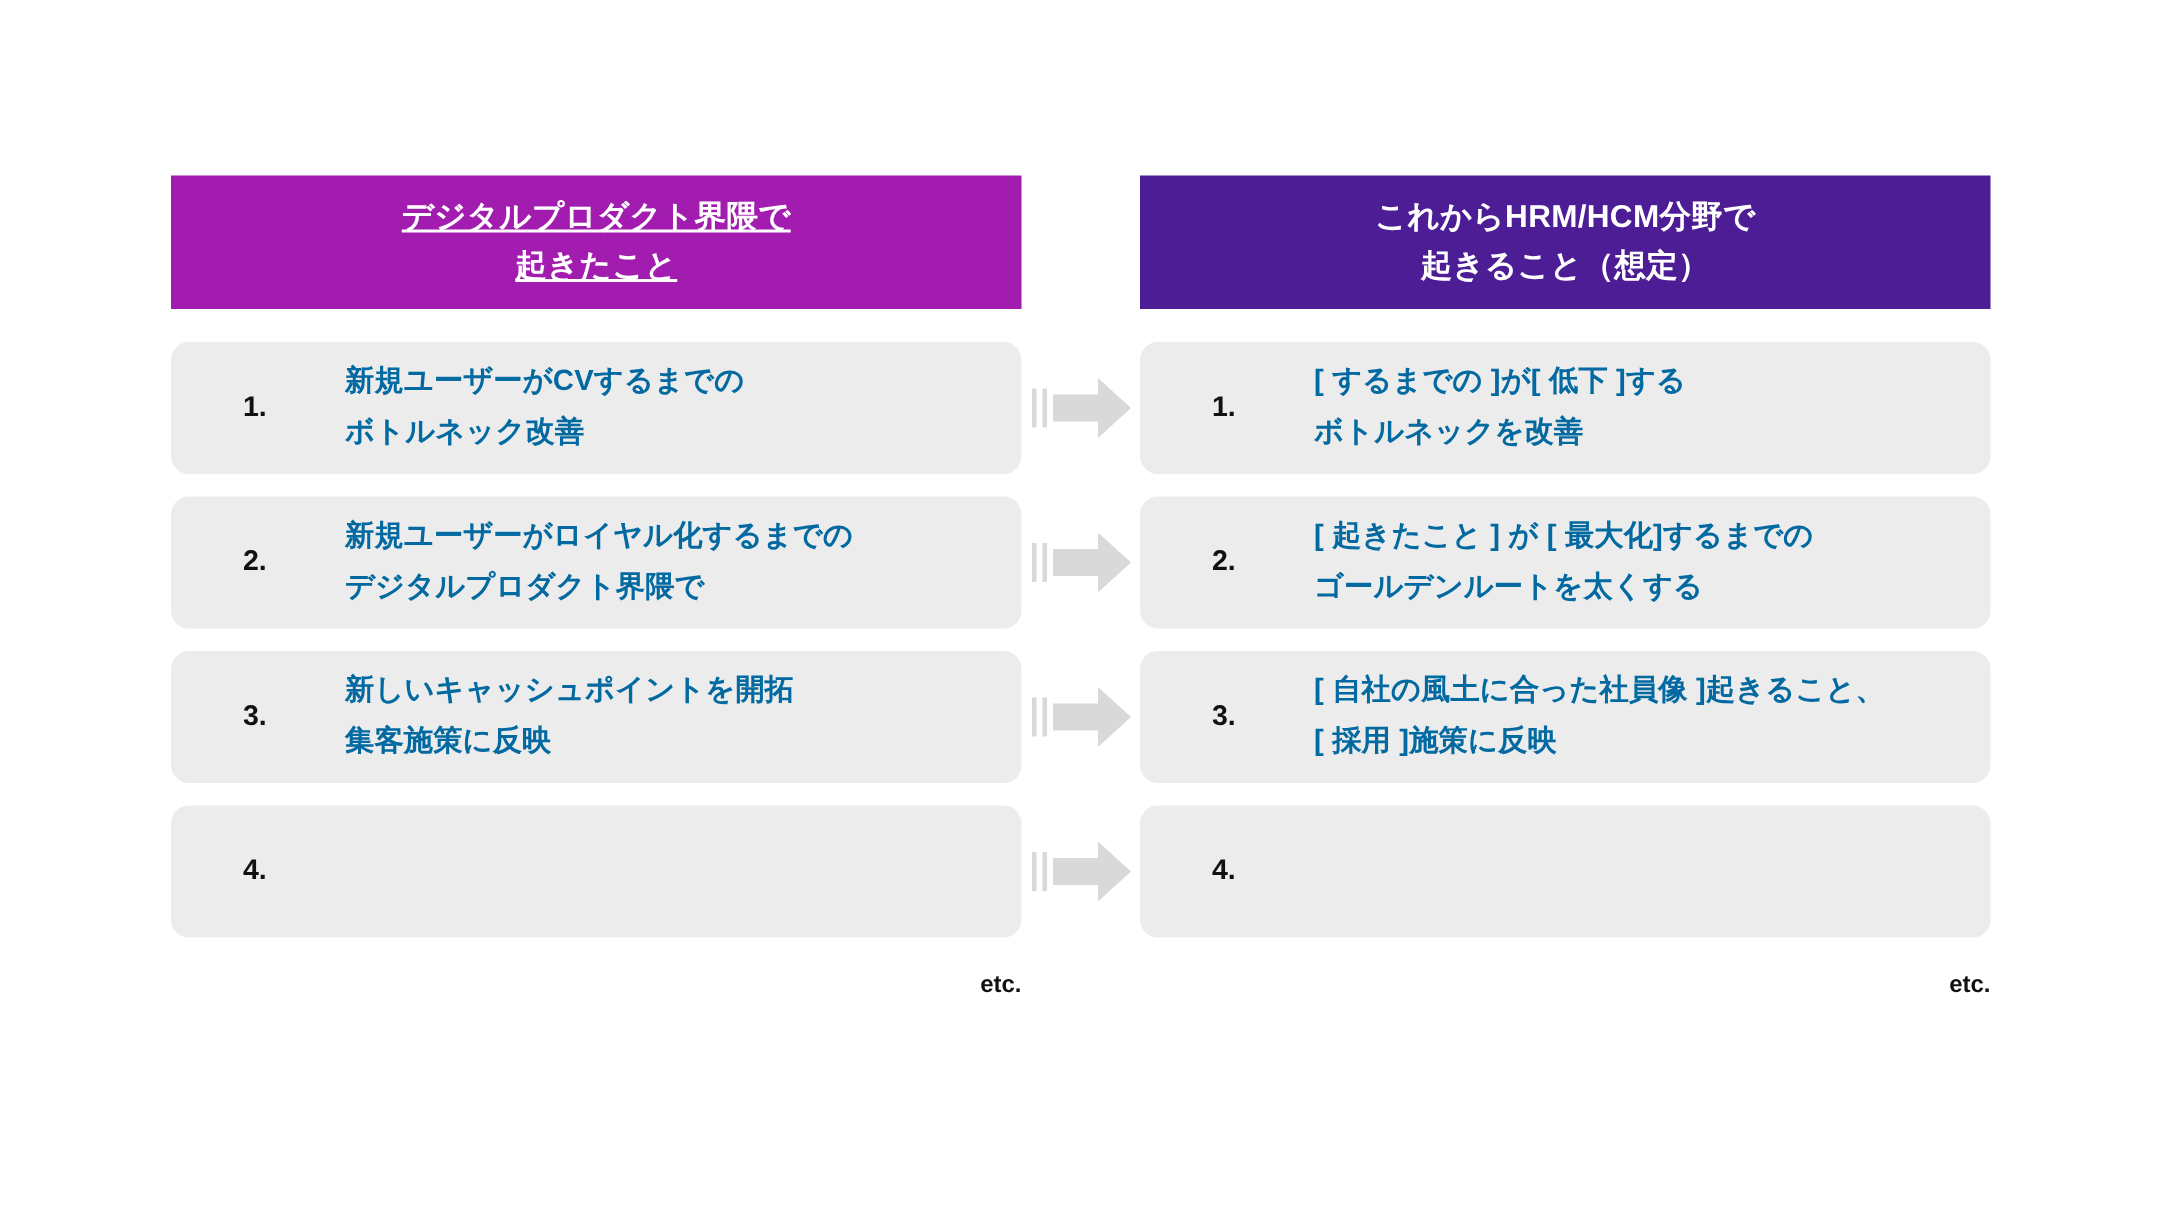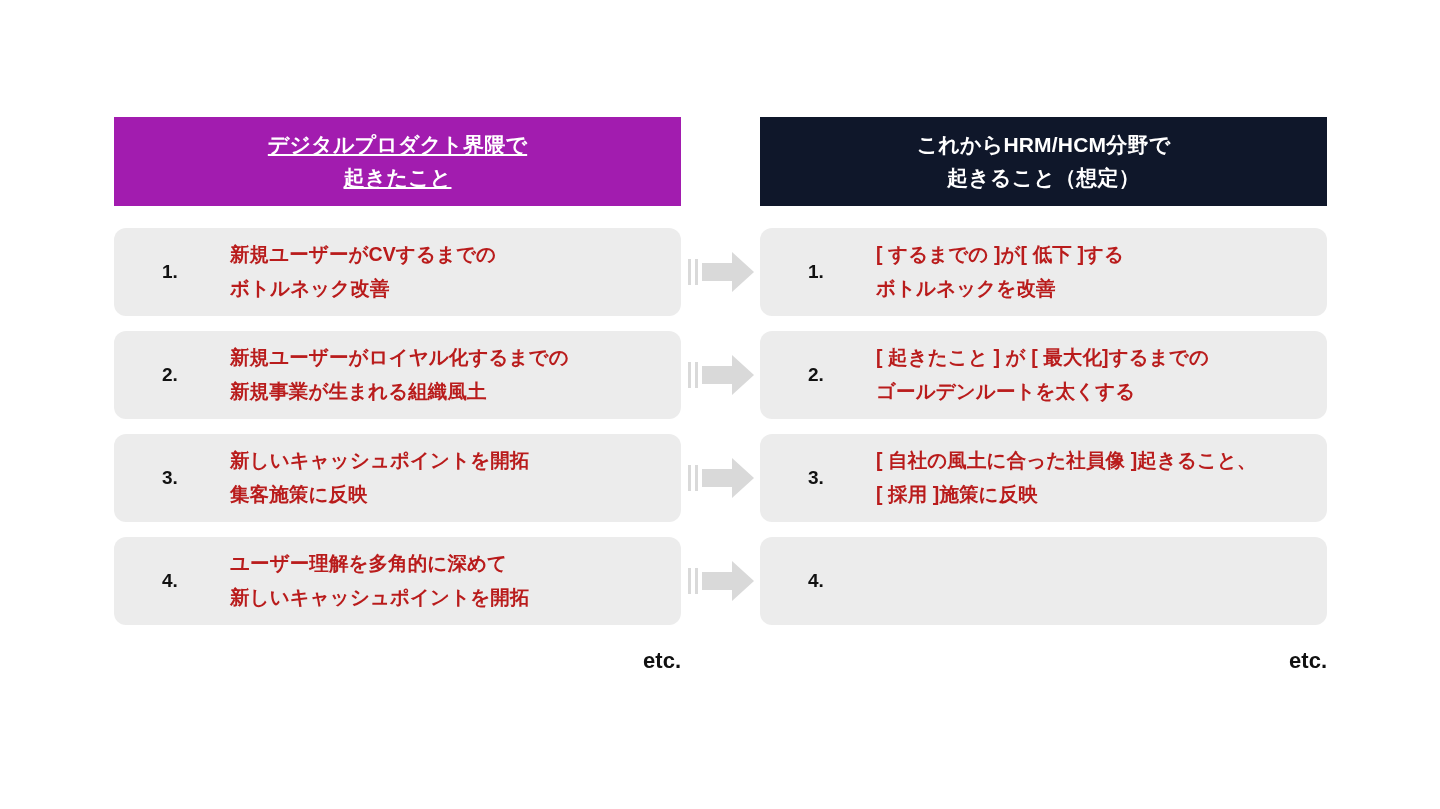--- a/index.html
+++ b/index.html
@@ -38,37 +38,37 @@
     padding-left:58px;
   }
   .card-num {
     position:absolute; left:48px; top:50%;
     transform:translateY(-50%);
     font-size:19px; font-weight:bold; color:#111111;
     width:30px; text-align:left;
   }
   .card-text {
     margin-left:58px;
-    font-size:19.5px; font-weight:bold; color:#b91c1c;
+    font-size:19.5px; font-weight:bold; color:#0369a1;
     line-height:1.72; white-space:pre-line;
     letter-spacing:0.1px;
   }
 
   .arrows { position:absolute; left:688px; top:117px; width:70px; }
   .arrow-slot {
     position:absolute; left:0; width:70px; height:40px;
     display:flex; align-items:center;
   }
   .arrow-lines { display:flex; gap:4px; margin-right:4px; }
   .arrow-lines i { display:block; width:3px; height:26px; background:#d9d9d9; }
   .arrow-body { display:block; }
 
   .etc {
     position:absolute;
-    font-size:22px; font-weight:bold; color:#111111;
+    font-size:16px; font-weight:bold; color:#111111;
     text-align:right;
   }
   .etc.left-etc  { left:481px; top:648px; width:200px; }
   .etc.right-etc { left:1127px; top:648px; width:200px; }
 </style>
 </head>
 <body style="background: rgb(255, 255, 255);">
 
 <div id="slide">
 
@@ -79,37 +79,35 @@
     </div>
     <div class="cards">
       <div class="card" style="background: rgb(236, 236, 236);">
         <span class="card-num">1.</span>
         <span class="card-text">新規ユーザーがCVするまでの
 ボトルネック改善</span>
       </div>
       <div class="card" style="background: rgb(236, 236, 236);">
         <span class="card-num">2.</span>
         <span class="card-text">新規ユーザーがロイヤル化するまでの
-新規事業が生まれる組織風土</span>
+デジタルプロダクト界隈で</span>
       </div>
       <div class="card" style="background: rgb(236, 236, 236);">
         <span class="card-num">3.</span>
         <span class="card-text">新しいキャッシュポイントを開拓
 集客施策に反映</span>
       </div>
       <div class="card" style="background: rgb(236, 236, 236);">
         <span class="card-num">4.</span>
-        <span class="card-text">ユーザー理解を多角的に深めて
-新しいキャッシュポイントを開拓</span>
       </div>
     </div>
   </div>
 
   <div class="column right">
-    <div class="col-header" style="background: #0f172a;">
+    <div class="col-header" style="background: #4c1d95;">
       <span class="hline">これからHRM/HCM分野で</span>
       <span class="hline">起きること（想定）</span>
     </div>
     <div class="cards">
       <div class="card" style="background: rgb(236, 236, 236);">
         <span class="card-num">1.</span>
         <span class="card-text">[ するまでの ]が[ 低下 ]する
 ボトルネックを改善</span>
       </div>
       <div class="card" style="background: rgb(236, 236, 236);">

